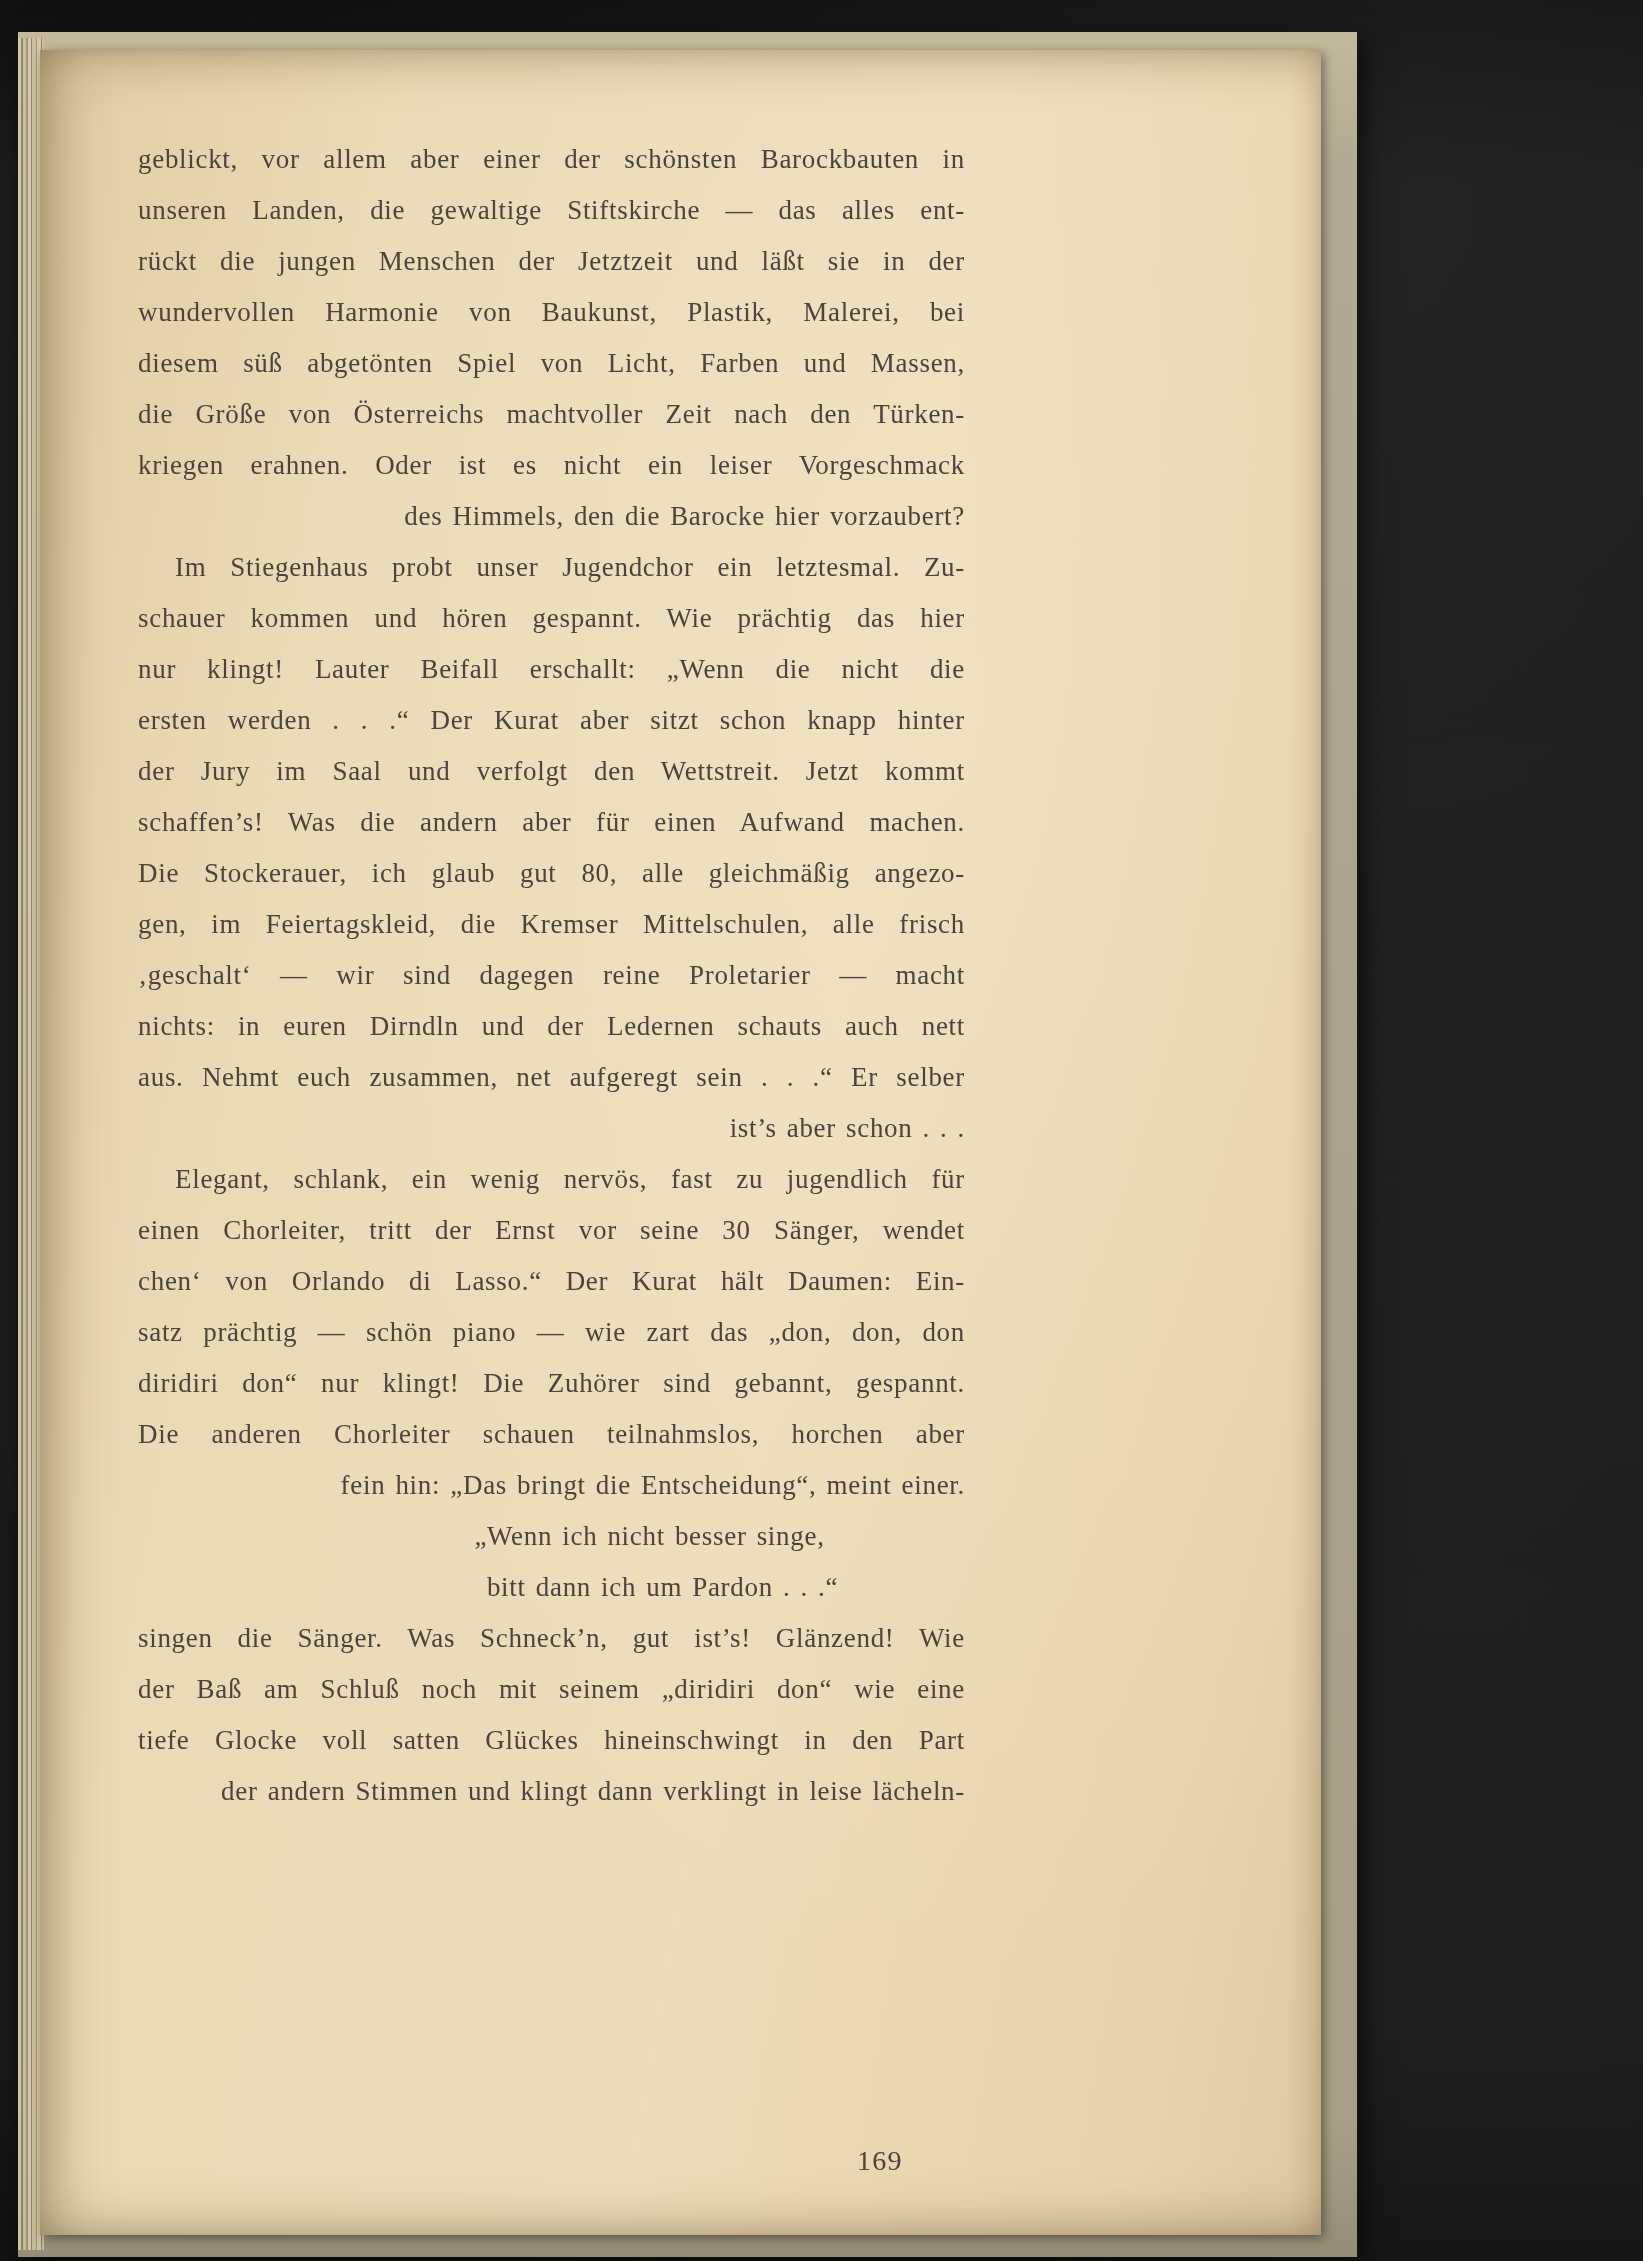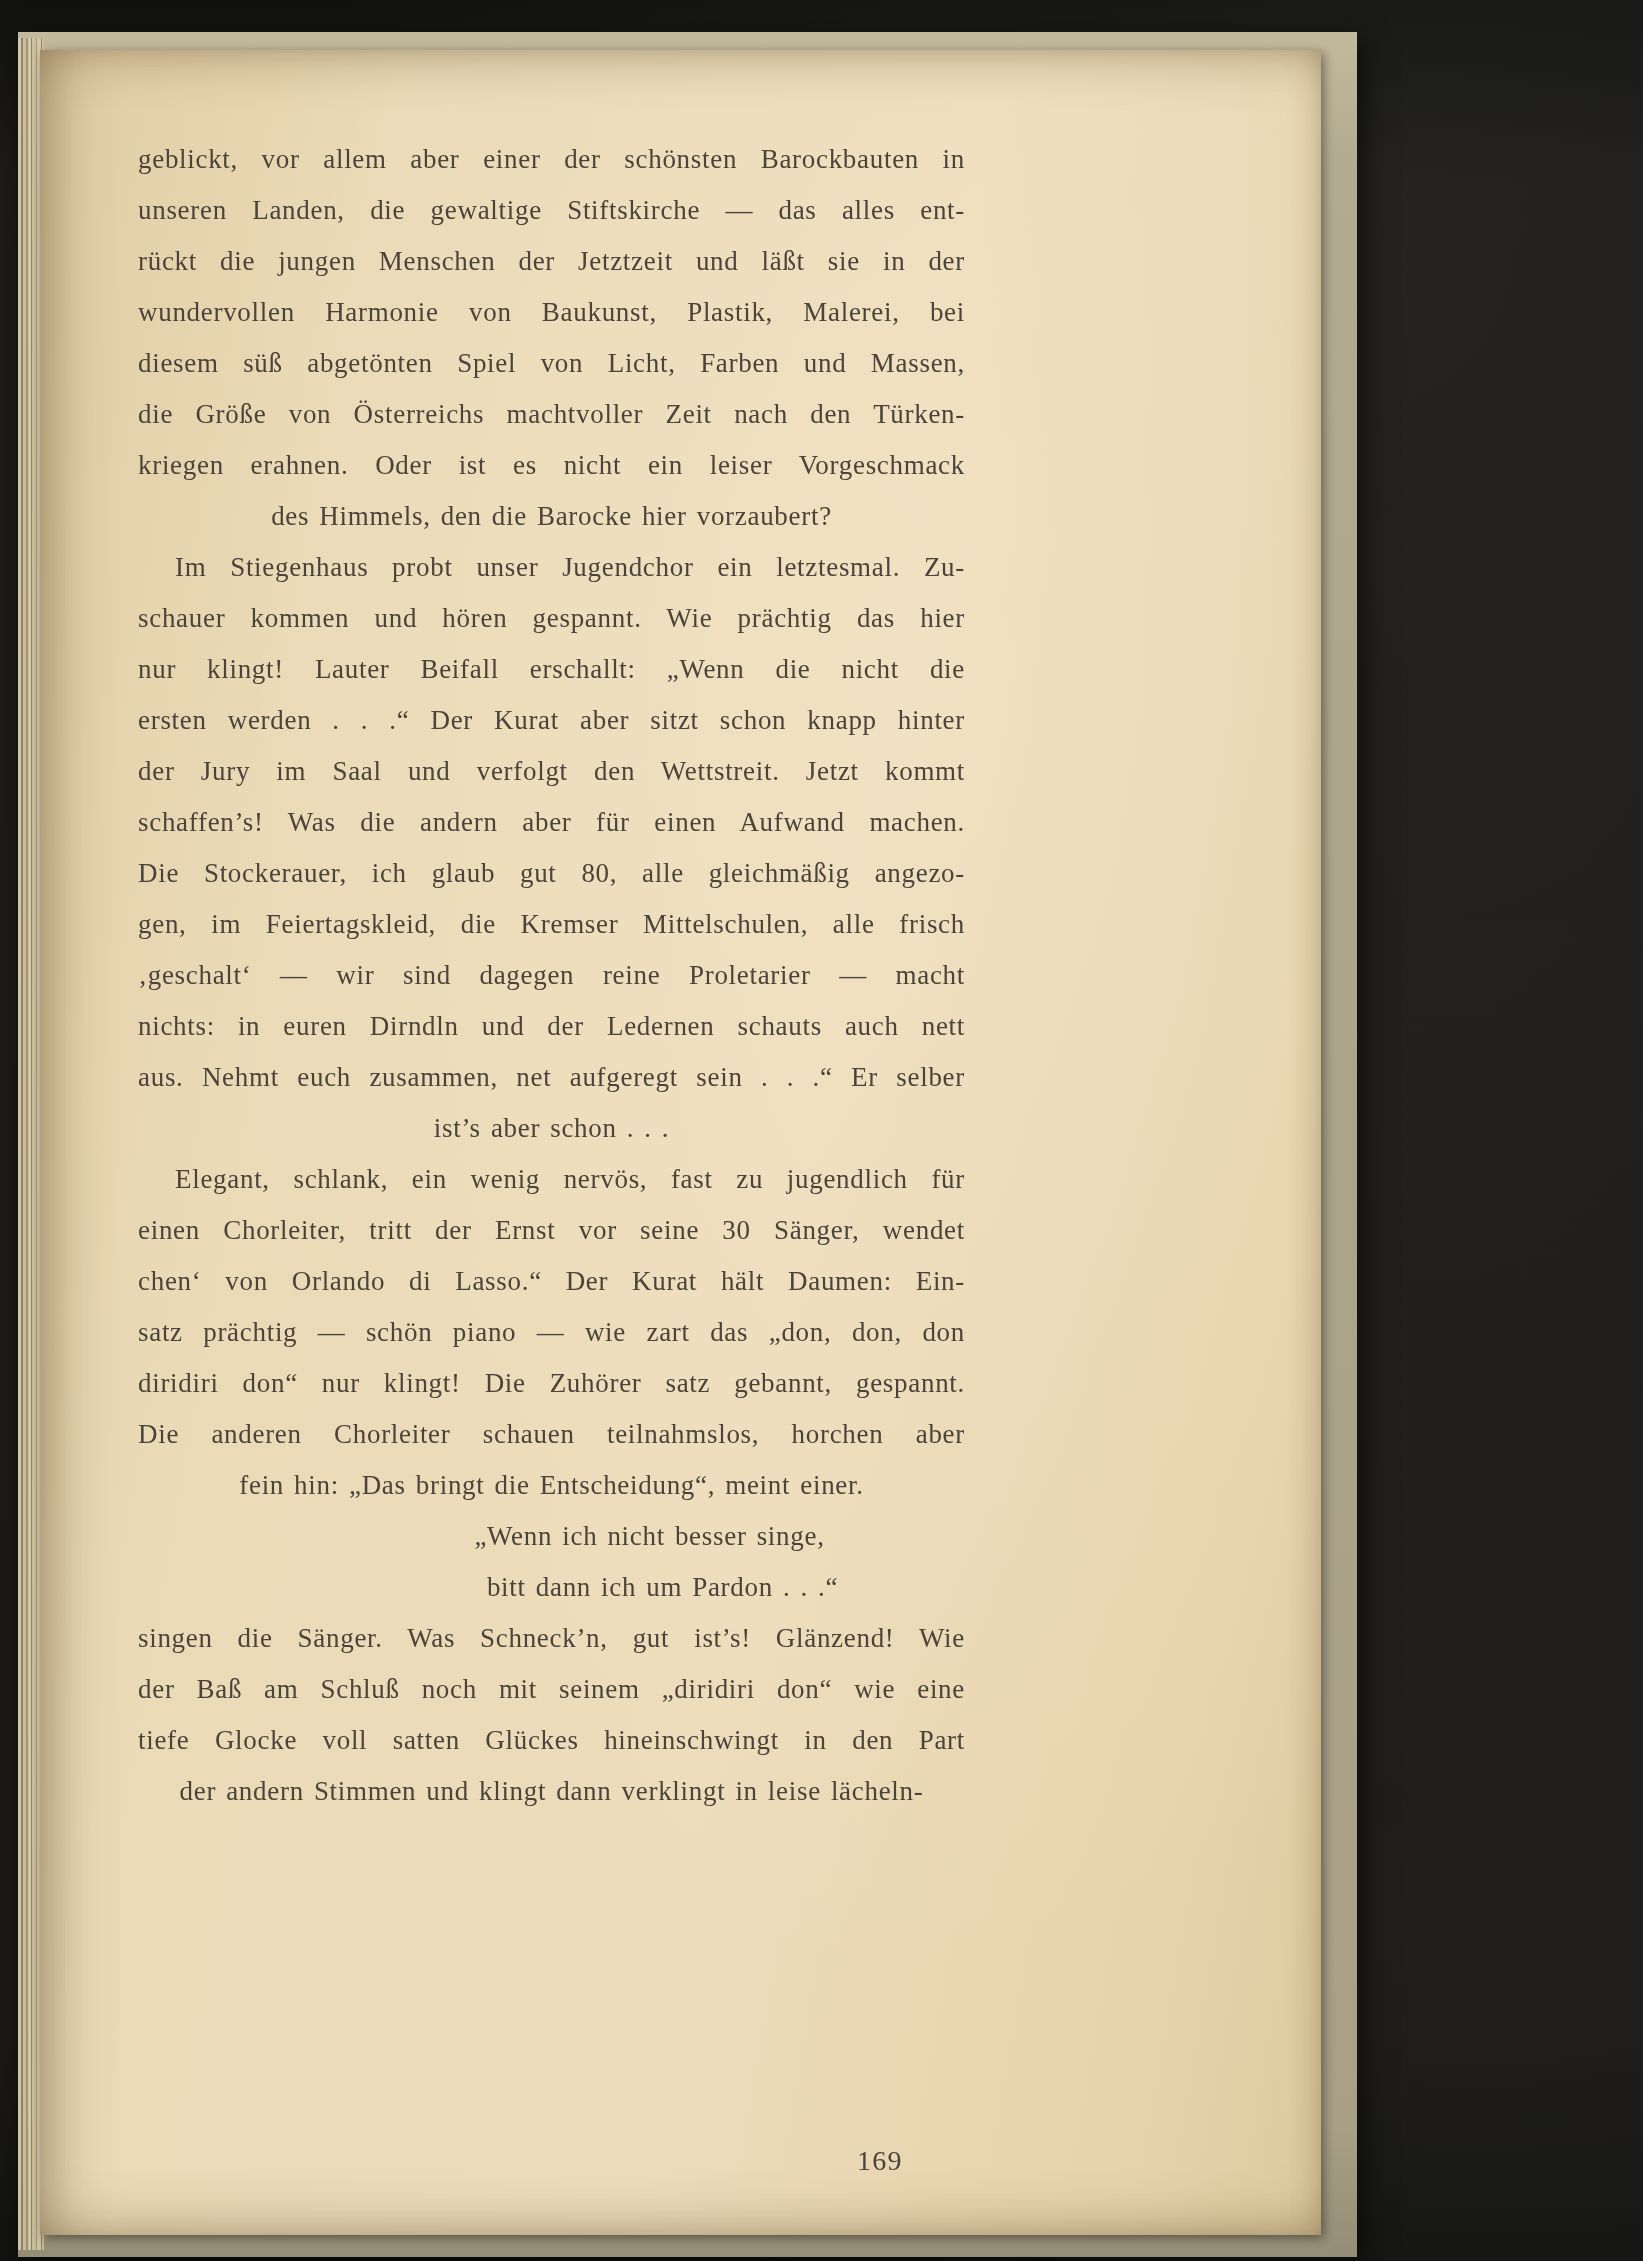--- a/index.html
+++ b/index.html
@@ -67,21 +67,21 @@
     line-height: 51px;
     letter-spacing: 0.7px;
     word-spacing: 2.6px;
   }
 
   .para { margin: 0; }
   .para.indent .line:first-child { text-indent: 37px; }
 
   .line { white-space: normal; }
   .line-just { text-align: justify; text-align-last: justify; }
-  .line-end  { text-align: center; }
+  .line-end  { text-align: right; }
 
   .verse .line { text-align: center; }
   .verse .line:nth-child(1) { padding-left: 196px; }
   .verse .line:nth-child(2) { padding-left: 222px; }
 
   .page-number {
     position: absolute;
     left: 817px;
     top: 2095px;
     width: 109px;
@@ -121,21 +121,21 @@
             <div class="line line-just">‚geschalt‘ — wir sind dagegen reine Proletarier — macht</div>
             <div class="line line-just">nichts: in euren Dirndln und der Ledernen schauts auch nett</div>
             <div class="line line-just">aus. Nehmt euch zusammen, net aufgeregt sein . . .“ Er selber</div>
             <div class="line line-end">ist’s aber schon . . .</div>
           </div>
           <div class="para body indent">
             <div class="line line-just">Elegant, schlank, ein wenig nervös, fast zu jugendlich für</div>
             <div class="line line-just">einen Chorleiter, tritt der Ernst vor seine 30 Sänger, wendet</div>
             <div class="line line-just">chen‘ von Orlando di Lasso.“ Der Kurat hält Daumen: Ein-</div>
             <div class="line line-just">satz prächtig — schön piano — wie zart das „don, don, don</div>
-            <div class="line line-just">diridiri don“ nur klingt! Die Zuhörer satz gebannt, gespannt.</div>
+            <div class="line line-just">diridiri don“ nur klingt! Die Zuhörer sind gebannt, gespannt.</div>
             <div class="line line-just">Die anderen Chorleiter schauen teilnahmslos, horchen aber</div>
             <div class="line line-end">fein hin: „Das bringt die Entscheidung“, meint einer.</div>
           </div>
           <div class="para verse">
             <div class="line verse-line">„Wenn ich nicht besser singe,</div>
             <div class="line verse-line">bitt dann ich um Pardon . . .“</div>
           </div>
           <div class="para body">
             <div class="line line-just">singen die Sänger. Was Schneck’n, gut ist’s! Glänzend! Wie</div>
             <div class="line line-just">der Baß am Schluß noch mit seinem „diridiri don“ wie eine</div>

